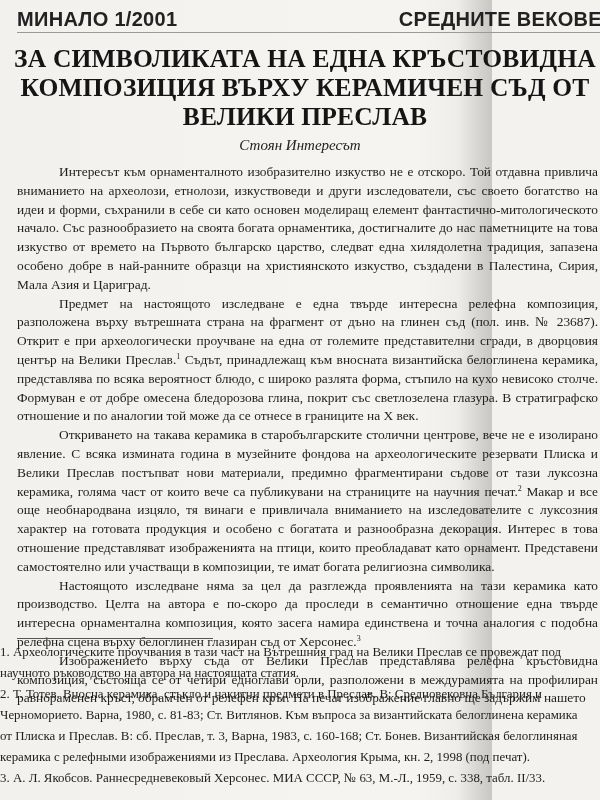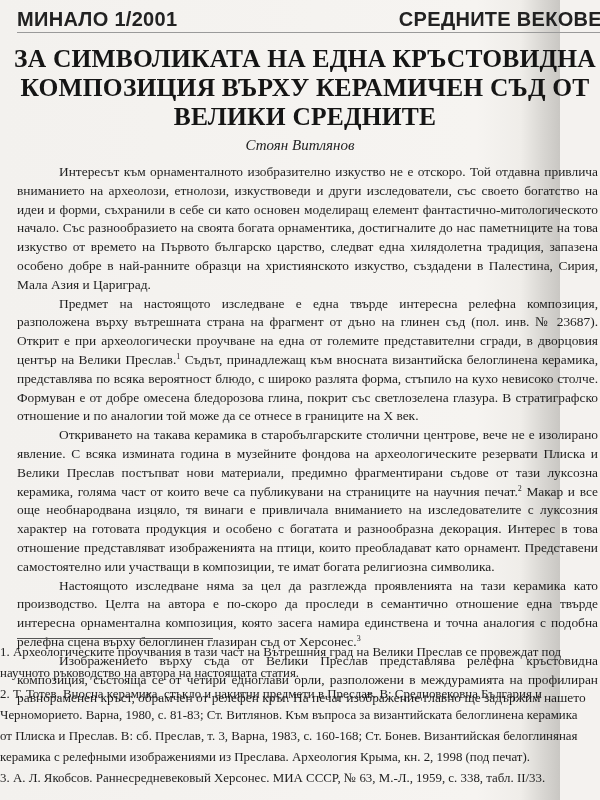--- a/index.html
+++ b/index.html
@@ -4,21 +4,21 @@
   <style>
     html, body { margin:0; padding:0; }
     body {
       width:600px; height:800px; overflow:hidden;
       background:#f4f2ef;
       position:relative;
       font-family:"Liberation Serif", "DejaVu Serif", serif;
       color:#1c1c1c;
     }
     .page {
-      position:absolute; left:0; top:0; width:560px; height:800px;
+      position:absolute; left:0; top:0; width:492px; height:800px;
       background:linear-gradient(90deg,#f3f1ee 0%,#f6f4f1 85%,#efede9 93%,#d8d6d2 97%,#c9c7c3 100%);
     }
     .header {
       position:absolute; left:17px; top:6px; width:583px; height:26px;
       border-bottom:1px solid #9a9a9a;
     }
     .hdr-left, .hdr-right {
       position:absolute; top:2px;
       font-family:"Liberation Sans", "DejaVu Sans", sans-serif;
       font-weight:bold; font-size:20px; letter-spacing:0.3px; color:#222;
@@ -57,23 +57,23 @@
 </head>
 <body>
 
 <div class="page">
 
   <div class="header">
     <span class="hdr-left">МИНАЛО 1/2001</span>
     <span class="hdr-right">СРЕДНИТЕ ВЕКОВЕ</span>
   </div>
 
-  <div class="title">ЗА СИМВОЛИКАТА НА ЕДНА КРЪСТОВИДНА КОМПОЗИЦИЯ ВЪРХУ КЕРАМИЧЕН СЪД ОТ ВЕЛИКИ СРЕДНИТЕ</div>
+  <div class="title">ЗА СИМВОЛИКАТА НА ЕДНА КРЪСТОВИДНА КОМПОЗИЦИЯ ВЪРХУ КЕРАМИЧЕН СЪД ОТ ВЕЛИКИ ПРЕСЛАВ</div>
 
-  <div class="author">Стоян Витлянов</div>
+  <div class="author">Стоян Интересът</div>
 
   <div class="body-text">
     <p>Интересът към орнаменталното изобразително изкуство не е отскоро. Той отдавна привлича вниманието на археолози, етнолози, изкуствоведи и други изследователи, със своето богатство на идеи и форми, съхранили в себе си като основен моделиращ елемент фантастично-митологическото начало. Със разнообразието на своята богата орнаментика, достигналите до нас паметниците на това изкуство от времето на Първото българско царство, следват една хилядолетна традиция, запазена особено добре в най-ранните образци на християнското изкуство, създадени в Палестина, Сирия, Мала Азия и Цариград.</p>
     <p><span>Предмет на настоящото изследване е една твърде интересна релефна композиция, разположена върху вътрешната страна на фрагмент от дъно на глинен съд (пол. инв. № 23687). Открит е при археологически проучване на една от големите представителни сгради, в дворцовия център на Велики Преслав.</span><sup>1</sup><span> Съдът, принадлежащ към вносната византийска белоглинена керамика, представлява по всяка вероятност блюдо, с широко разлята форма, стъпило на кухо невисоко столче. Формуван е от добре омесена бледорозова глина, покрит със светлозелена глазура. В стратиграфско отношение и по аналогии той може да се отнесе в границите на X век.</span></p>
     <p><span>Откриването на такава керамика в старобългарските столични центрове, вече не е изолирано явление. С всяка измината година в музейните фондова на археологическите резервати Плиска и Велики Преслав постъпват нови материали, предимно фрагментирани съдове от тази луксозна керамика, голяма част от които вече са публикувани на страниците на научния печат.</span><sup>2</sup><span> Макар и все още необнародвана изцяло, тя винаги е привличала вниманието на изследователите с луксозния характер на готовата продукция и особено с богатата и разнообразна декорация. Интерес в това отношение представляват изображенията на птици, които преобладават като орнамент. Представени самостоятелно или участващи в композиции, те имат богата религиозна символика.</span></p>
     <p><span>Настоящото изследване няма за цел да разглежда проявленията на тази керамика като производство. Целта на автора е по-скоро да проследи в семантично отношение една твърде интересна орнаментална композиция, която засега намира единствена и точна аналогия с подобна релефна сцена върху белоглинен глазиран съд от Херсонес.</span><sup>3</sup></p>
     <p>Изображението върху съда от Велики Преслав представлява релефна кръстовидна композиция, състояща се от четири едноглави орли, разположени в междурамията на профилиран равнораменен кръст, обрамчен от релефен кръг. На печат изображение главно ще задържим нашето</p>
   </div>
 
   <div class="fn-sep"></div>

